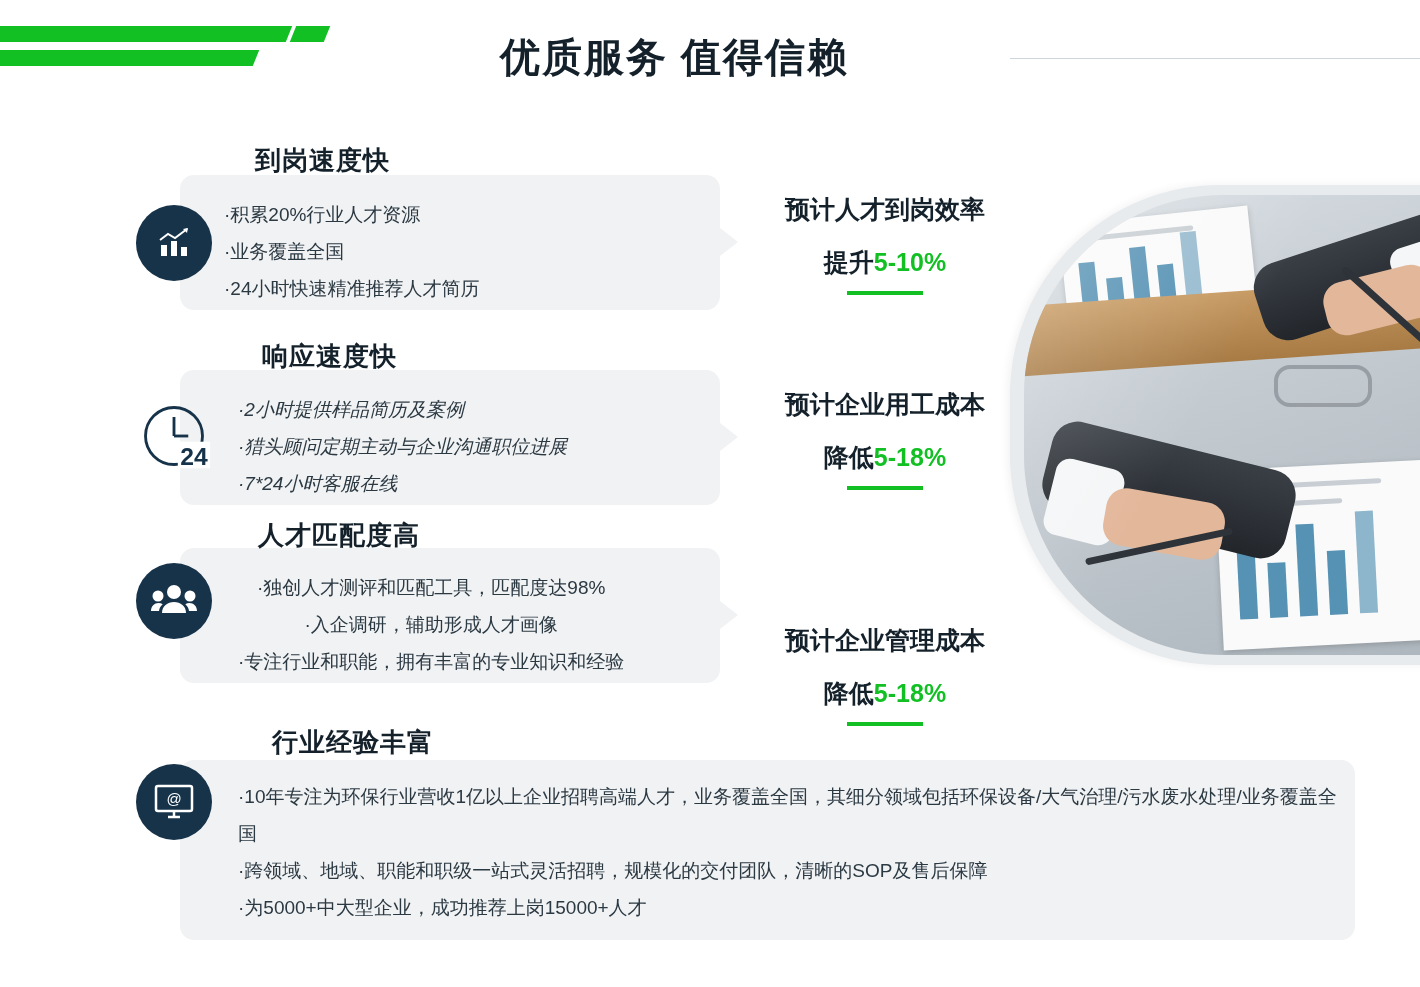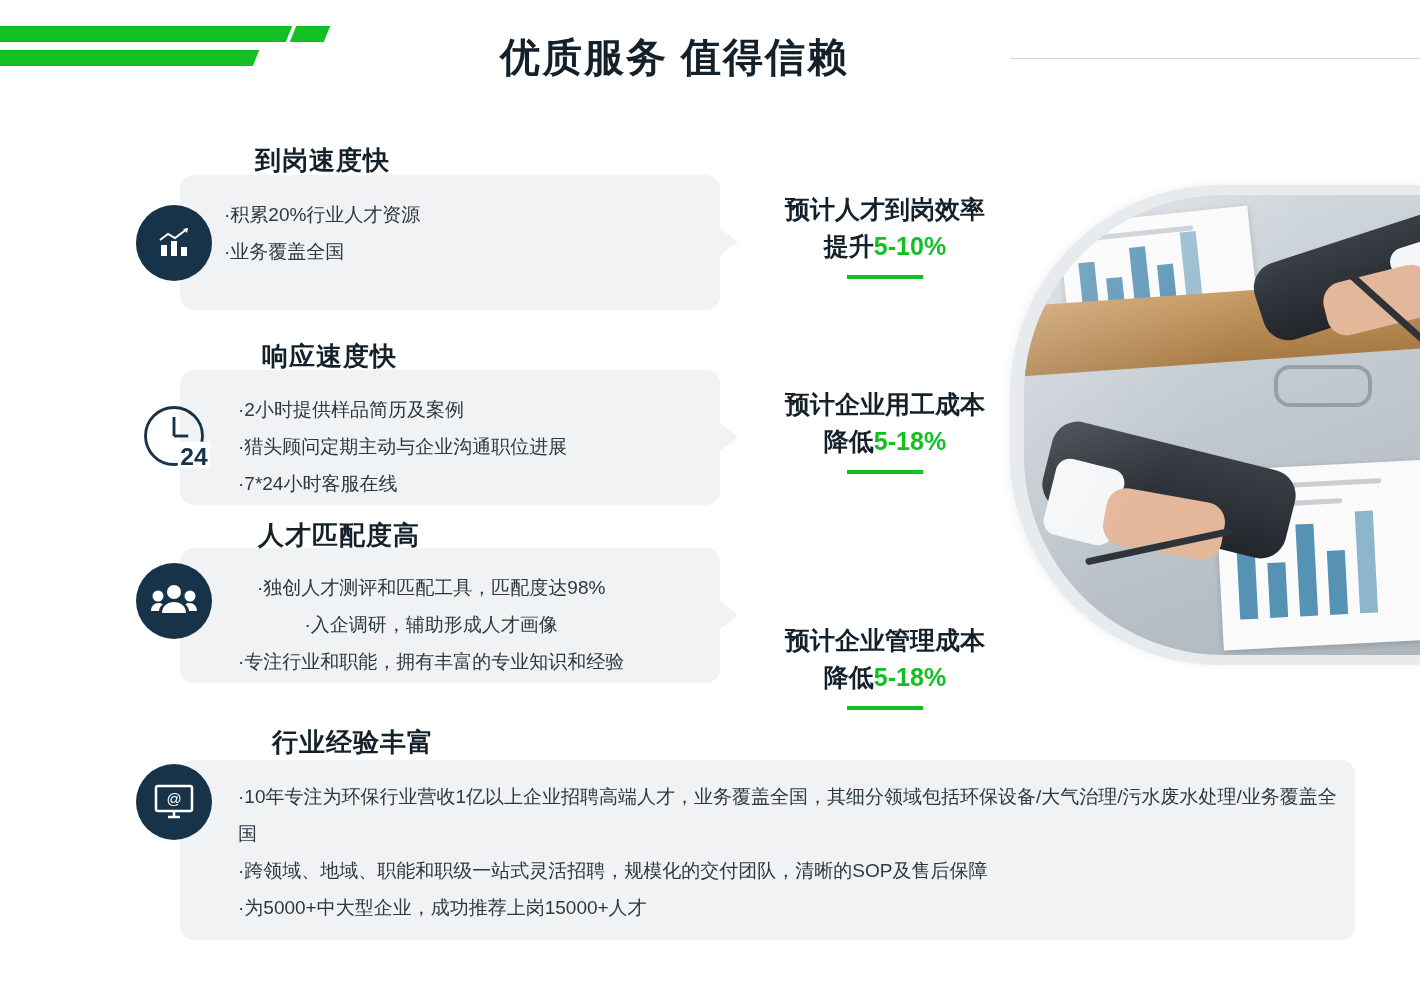--- a/index.html
+++ b/index.html
@@ -117,21 +117,21 @@
     font-size: 25px;
     font-weight: bold;
     color: #14212b;
     white-space: nowrap;
   }
   .stat .line2 {
     font-size: 25px;
     font-weight: bold;
     color: #14212b;
     white-space: nowrap;
-    margin-top: 4px;
+    margin-top: 20px;
   }
   .stat .line2 em {
     font-style: normal;
     color: #12c024;
   }
   .stat .underline {
     width: 76px;
     height: 4px;
     background: #12c024;
     margin: 12px auto 0 auto;
@@ -252,20 +252,21 @@
       <rect x="7" y="22" width="6" height="11" fill="#ffffff"></rect>
       <rect x="17" y="18" width="6" height="15" fill="#ffffff"></rect>
       <rect x="27" y="24" width="6" height="9" fill="#ffffff"></rect>
     </svg>
   </div>
 
   <div class="block-title" style="left:255px; top:143px;">到岗速度快</div>
   <div class="bullets" style="left:224px; top:196px;">
     <div>·积累20%行业人才资源</div>
     <div>·业务覆盖全国</div>
+    <div>·24小时快速精准推荐人才简历</div>
   </div>
 
   <div class="stat" style="left:760px; top:193px;">
     <div class="line1">预计人才到岗效率</div>
     <div class="line2">
       <span>提升</span><em>5-10%</em>
     </div>
     <div class="underline"></div>
   </div>
 </div>
@@ -278,21 +279,21 @@
     <svg width="80" height="80" viewBox="0 0 80 80" aria-hidden="true">
       <circle cx="40" cy="40" r="30" fill="none" stroke="#173349" stroke-width="3"></circle>
       <line x1="40" y1="40" x2="40" y2="20" stroke="#173349" stroke-width="3"></line>
       <line x1="40" y1="40" x2="55" y2="40" stroke="#173349" stroke-width="3"></line>
       <rect x="44" y="46" width="34" height="28" fill="#ffffff"></rect>
       <text x="61" y="70" font-family="Liberation Sans, sans-serif" font-size="26" font-weight="bold" fill="#173349" text-anchor="middle">24</text>
     </svg>
   </div>
 
   <div class="block-title" style="left:262px; top:339px;text-align:center;">响应速度快</div>
-  <div class="bullets" style="left:238px; top:391px;">
+  <div class="bullets" style="left:238px; top:391px;font-style:italic;">
     <div>·2小时提供样品简历及案例</div>
     <div>·猎头顾问定期主动与企业沟通职位进展</div>
     <div>·7*24小时客服在线</div>
   </div>
 
   <div class="stat" style="left:760px; top:388px;">
     <div class="line1">预计企业用工成本</div>
     <div class="line2">
       <span>降低</span><em>5-18%</em>
     </div>

